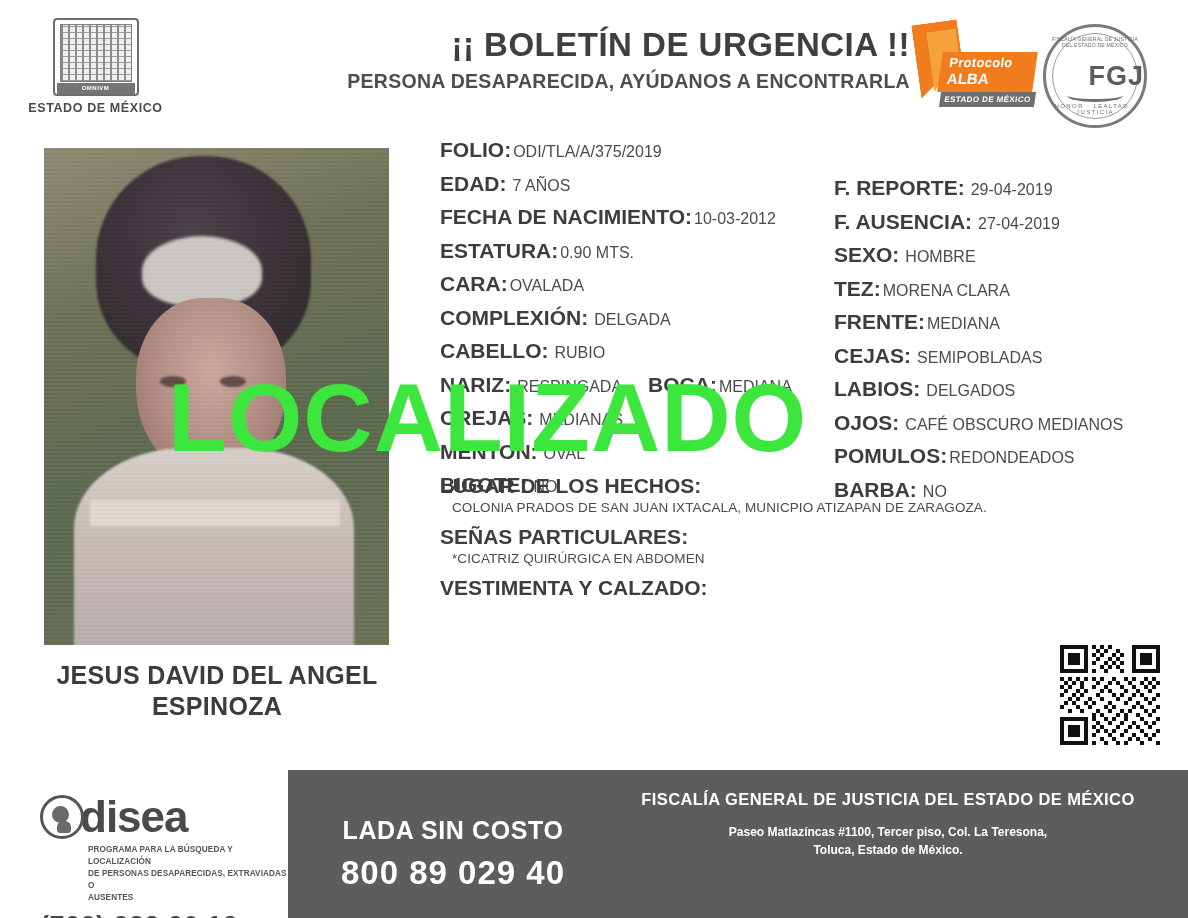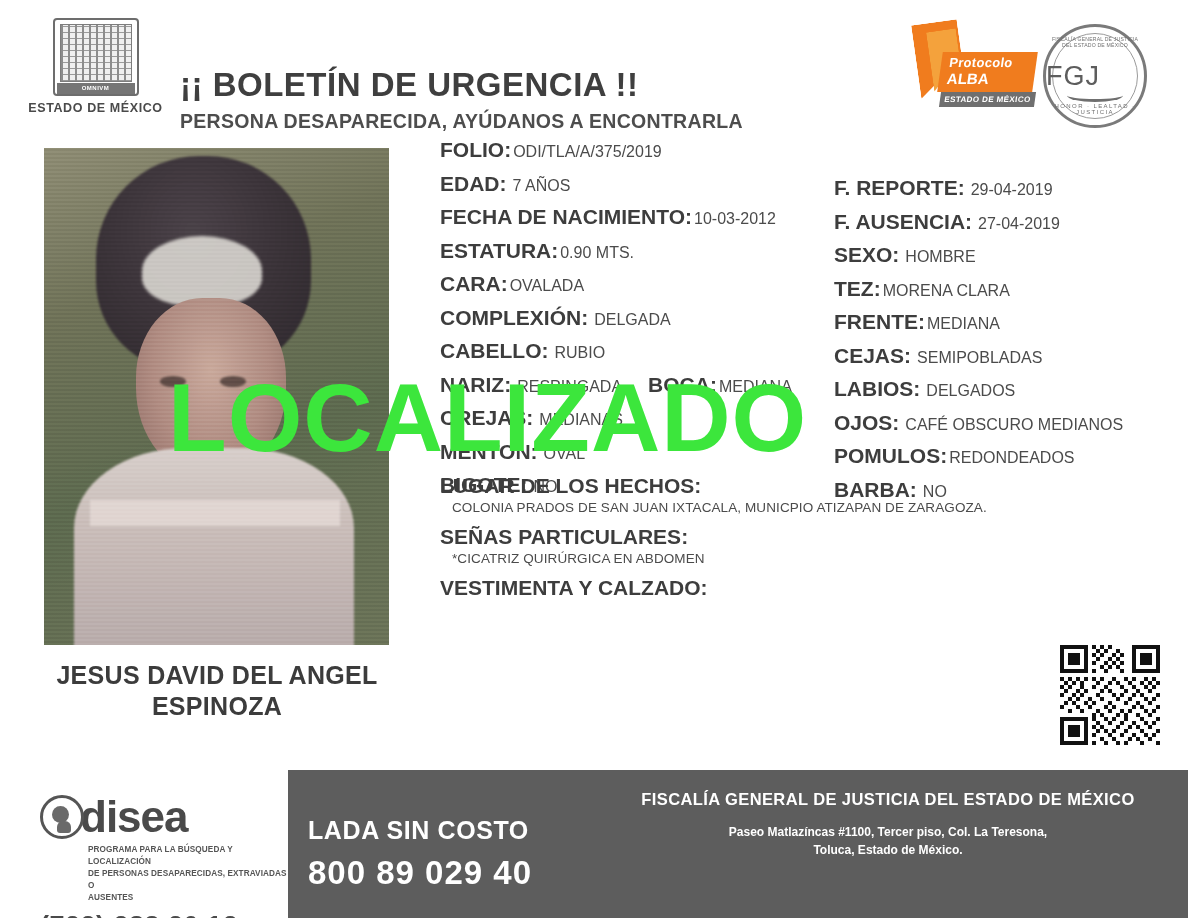--- a/index.html
+++ b/index.html
@@ -72,22 +72,21 @@
     font-size: 12.5px;
     font-weight: bold;
     letter-spacing: .6px;
     color: #4a4a4a;
   }
 
   .title-block {
     position: absolute;
     left: 180px; top: 26px;
     width: 730px;
-    text-align: left;
-    margin-top: 40px;
+    text-align: right;
   }
   .title-main {
     font-size: 33px;
     font-weight: bold;
     color: #3f3f3f;
     letter-spacing: .5px;
     white-space: nowrap;
   }
   .title-sub {
     margin-top: 6px;
@@ -176,23 +175,23 @@
     left: 0; right: 0; top: 9px;
     text-align: center;
     font-size: 5.4px;
     color: #6f6f6f;
     letter-spacing: .2px;
     transform: scaleX(.95);
   }
   .fgj .mark {
     position: absolute;
     left: 0; right: 0; top: 34px;
-    text-align: left;
+    text-align: right;
     font-size: 27px;
-    font-weight: normal;
+    font-weight: bold;
     color: #5d5d5d;
     letter-spacing: 1px;
   }
   .fgj .mark .swoosh {
     display: block;
     width: 56px;
     height: 10px;
     margin: -3px auto 0;
     border-bottom: 3px solid #6f6f6f;
     border-radius: 0 0 50% 50%;
@@ -417,20 +416,21 @@
     position: absolute;
     left: 288px; top: 0;
     width: 900px;
     height: 148px;
     background: #5d5d5d;
   }
   .lada {
     position: absolute;
     left: 20px; top: 46px;
     width: 290px;
+    text-align: center;
     color: #fff;
   }
   .lada .t1 {
     font-size: 25px;
     font-weight: bold;
     letter-spacing: .6px;
   }
   .lada .t2 {
     font-size: 33px;
     font-weight: bold;

